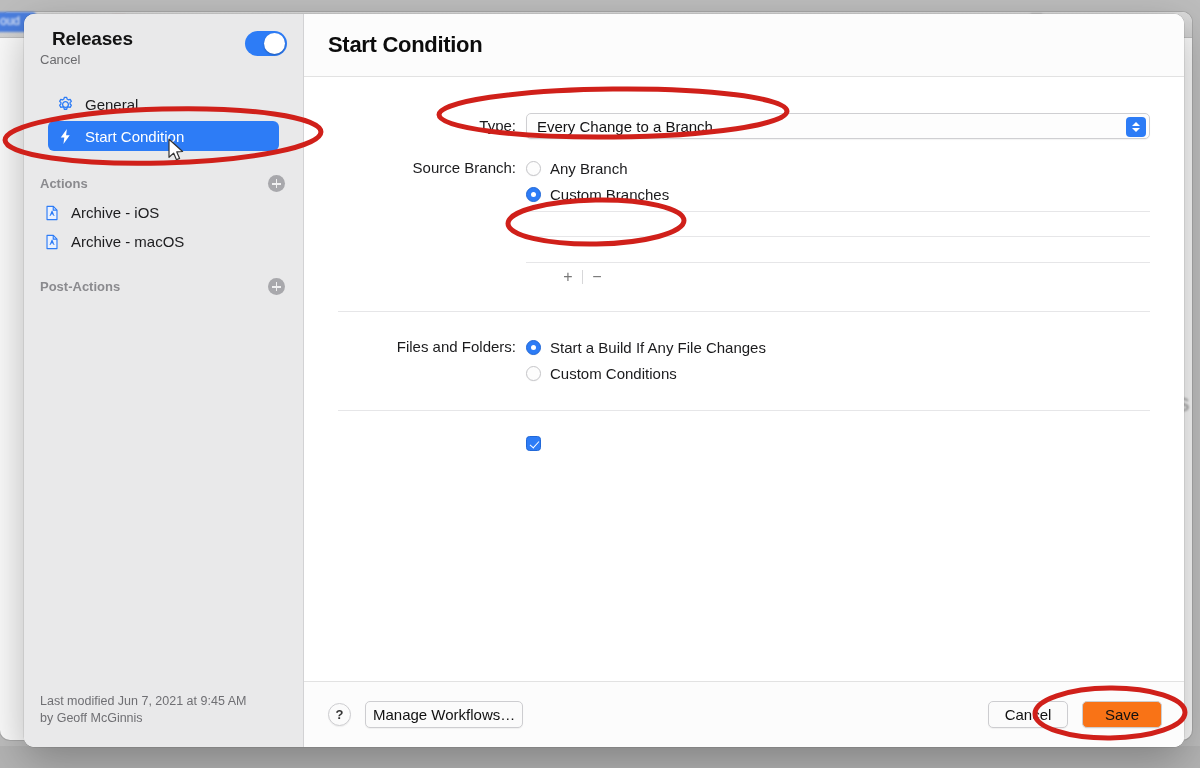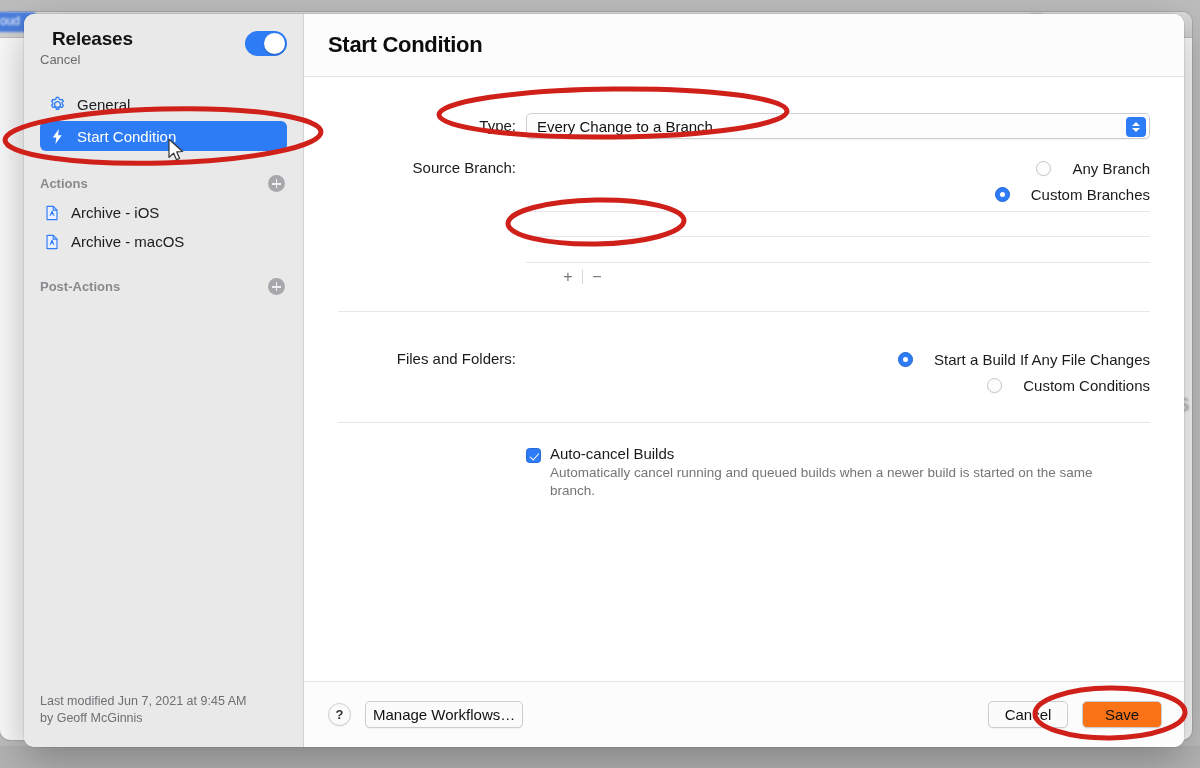--- a/index.html
+++ b/index.html
@@ -102,21 +102,21 @@
     width: 42px; height: 25px; border-radius: 13px;
     background: #2d7cf6; position: relative; flex: 0 0 auto;
     margin-top: 3px; cursor: pointer;
   }
   .toggle .knob {
     position: absolute; top: 2px; right: 2px;
     width: 21px; height: 21px; border-radius: 50%;
     background: #fff; box-shadow: 0 1px 2px rgba(0,0,0,.28);
   }
 
-  .sb-nav { margin-top: 16px; padding: 0 16px; }
+  .sb-nav { margin-top: 16px; padding: 0 24px; }
   .nav-item {
     display: flex; align-items: center; gap: 10px;
     height: 30px; padding: 0 8px; border-radius: 6px;
     font-size: 15px; color: #1c1c1e; cursor: pointer;
     margin-bottom: 2px;
   }
   .nav-item.selected { background: #2d7cf6; color: #fff; }
   .nav-ico { width: 19px; height: 19px; flex: 0 0 auto; display: flex; align-items: center; justify-content: center; }
 
   .sb-group {
@@ -183,21 +183,21 @@
     width: 20px; height: 20px; border-radius: 4px;
     background: #2d7cf6;
     display: flex; flex-direction: column; align-items: center; justify-content: center;
     gap: 2px;
   }
   .chev { width: 0; height: 0; border-left: 4px solid transparent; border-right: 4px solid transparent; }
   .chev.up { border-bottom: 4.5px solid #fff; }
   .chev.down { border-top: 4.5px solid #fff; }
 
   
-  .radio-line { display: flex; align-items: center; gap: 21px; height: 26px; cursor: pointer; justify-content: flex-end; }
+  .radio-line { display: flex; align-items: center; gap: 9px; height: 26px; cursor: pointer; }
   .radio {
     width: 15px; height: 15px; border-radius: 50%;
     background: #fdfdfd; border: 1px solid #c6c6c9; flex: 0 0 auto;
     box-shadow: 0 .5px 1px rgba(0,0,0,.06);
   }
   .radio.on {
     background: #2d7cf6; border-color: #2168d8;
     display: flex; align-items: center; justify-content: center;
   }
   .radio.on::after { content: ""; width: 5px; height: 5px; border-radius: 50%; background: #fff; }
@@ -403,45 +403,41 @@
               <span class="pm-btn">+</span>
               <span class="pm-sep"></span>
               <span class="pm-btn">−</span>
             </div>
           </div>
         </div>
       </div>
 
       <div class="divider"></div>
 
-      <div class="form-row" style="margin-top:34px;">
+      <div class="form-row" style="margin-top:22px;">
         <div class="form-label">Files and Folders:</div>
         <div class="form-field">
           <div class="radio-line">
             <span class="radio on"></span>
             <span class="radio-label">Start a Build If Any File Changes</span>
           </div>
           <div class="radio-line">
             <span class="radio"></span>
             <span class="radio-label">Custom Conditions</span>
           </div>
         </div>
       </div>
 
       <div class="divider" style="margin-top:24px;"></div>
 
       <div class="form-row" style="margin-top:22px;">
         <div class="form-label"></div>
         <div class="form-field">
           <div class="cb-row">
             <span class="cb"></span>
-            <div>
-              <div class="cb-title">Auto-cancel Builds</div>
-              <div class="cb-desc">Automatically cancel running and queued builds when a newer build is started on the same branch.</div>
-            </div>
           </div>
         </div>
       </div>
 
     </div>
 
     <div class="main-footer">
       <div class="footer-left">
         <div class="help-btn">?</div>
         <div class="btn">Manage Workflows…</div>

